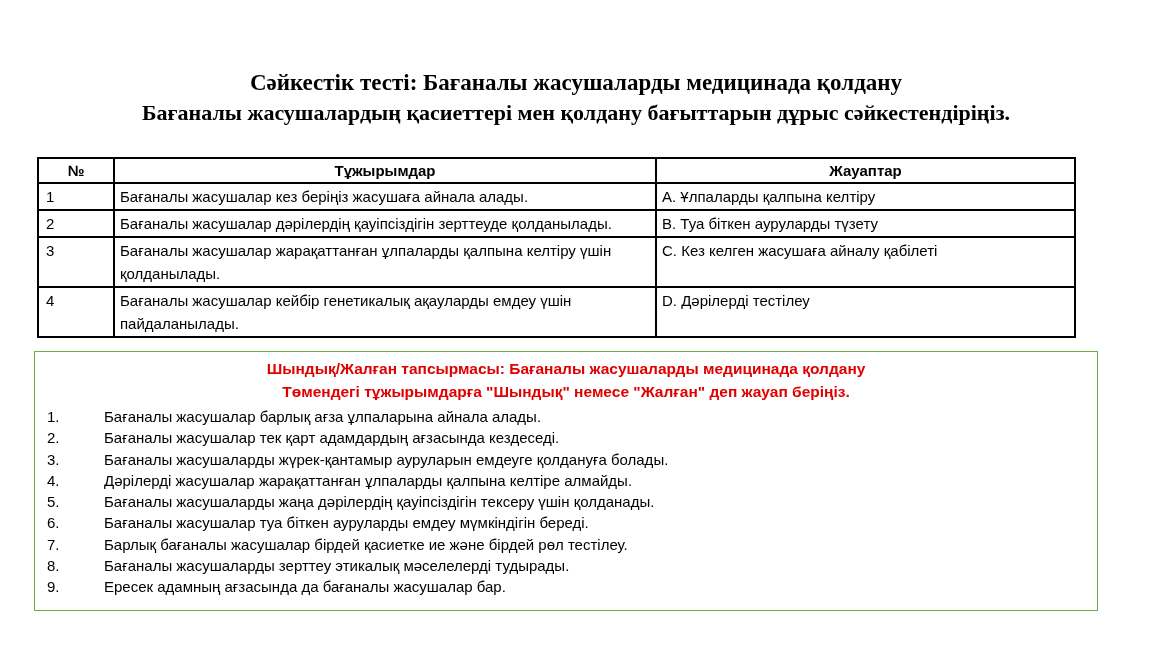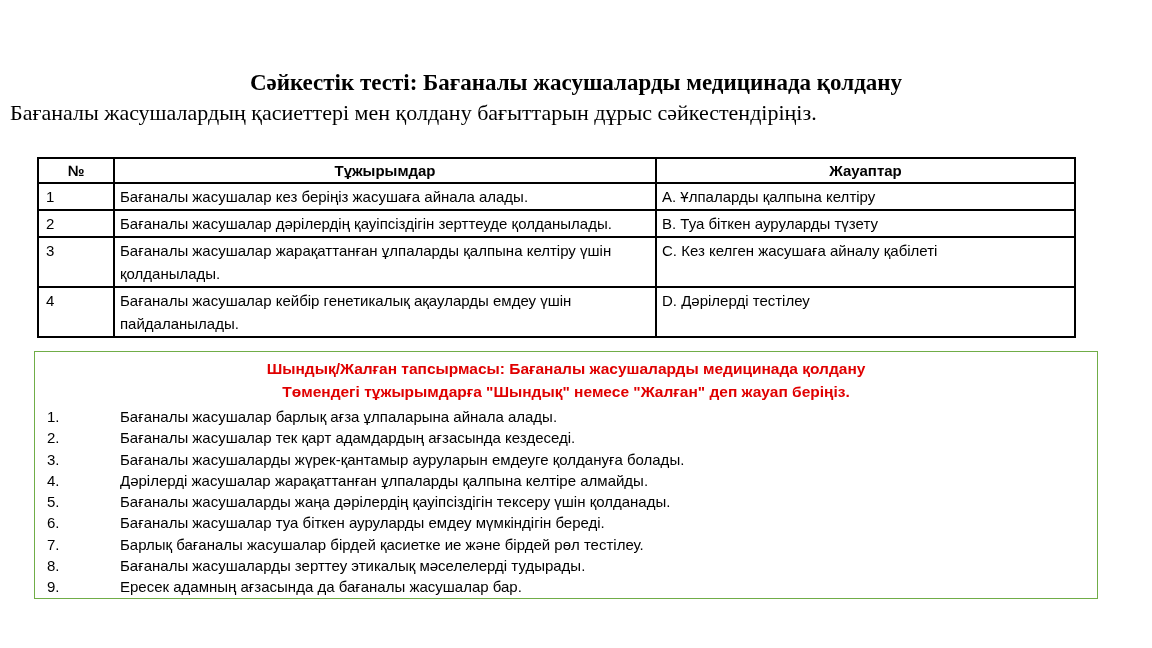--- a/index.html
+++ b/index.html
@@ -22,24 +22,24 @@
   .doc-title {
     font-family: "Liberation Serif", serif;
     font-weight: bold;
     font-size: 23px;
     line-height: 30px;
     text-align: center;
     margin: 68px 10px 0;
   }
   .doc-subtitle {
     font-family: "Liberation Serif", serif;
-    font-weight: normal;
+    font-weight: bold;
     font-size: 22px;
     line-height: 30px;
-    text-align: left;
+    text-align: center;
     margin: 0 10px;
   }
   table.match-table {
     border-collapse: collapse;
     table-layout: fixed;
     width: 1037px;
     margin: 29px 0 0 37px;
     font-size: 15px;
   }
   .match-table col.c-num { width: 76px; }
@@ -54,41 +54,41 @@
   .match-table th {
     font-weight: bold;
     text-align: center;
     line-height: 21px;
   }
   .match-table td.num-cell { padding-left: 7px; }
   .tf-box {
     width: 1064px;
     margin: 13px 0 0 34px;
     border: 1px solid var(--green);
-    padding: 5px 0 0;
+    padding: 5px 0 12px;
   }
   .tf-heading {
     color: var(--red);
     font-weight: bold;
     font-size: 15.5px;
     line-height: 23px;
     text-align: center;
   }
   .tf-list { margin-top: 3px; }
   .tf-item {
     display: flex;
     font-size: 15px;
     line-height: 21.3px;
   }
   .tf-item .num {
     flex: none;
     width: 69px;
     padding-left: 12px;
   }
-  .tf-item .txt { flex: 1; margin-left: 16px; }
+  .tf-item .txt { flex: 1; }
 </style>
 </head>
 <body>
 
 <div class="doc-title">Сәйкестік тесті: Бағаналы жасушаларды медицинада қолдану</div>
 <div class="doc-subtitle">Бағаналы жасушалардың қасиеттері мен қолдану бағыттарын дұрыс сәйкестендіріңіз.</div>
 
 <table class="match-table">
   <colgroup>
     <col class="c-num">

